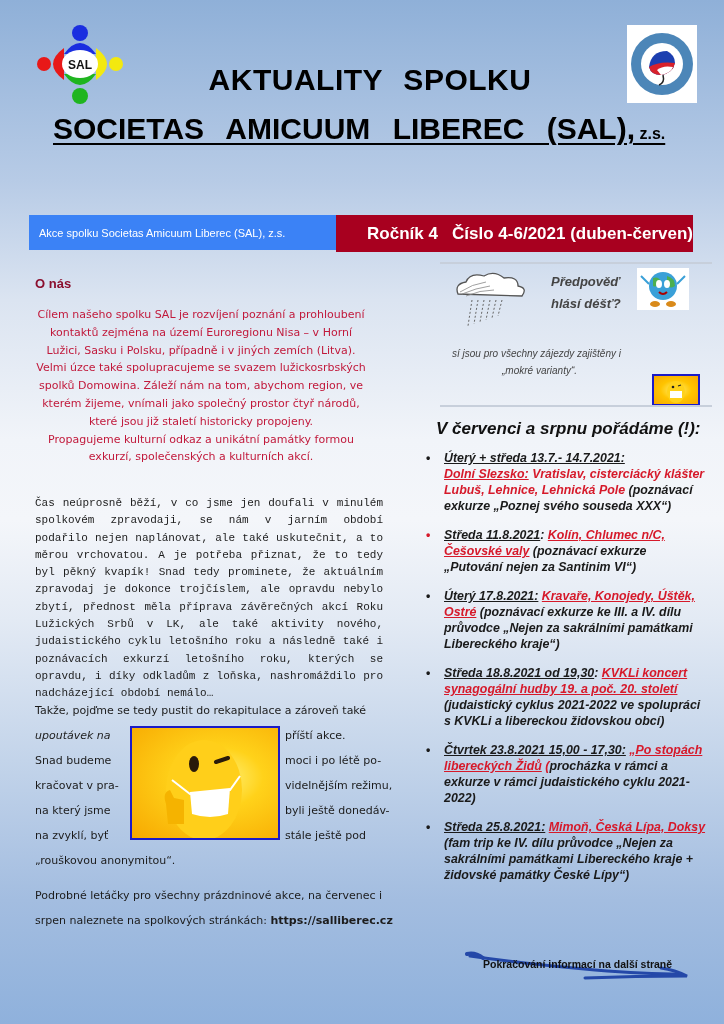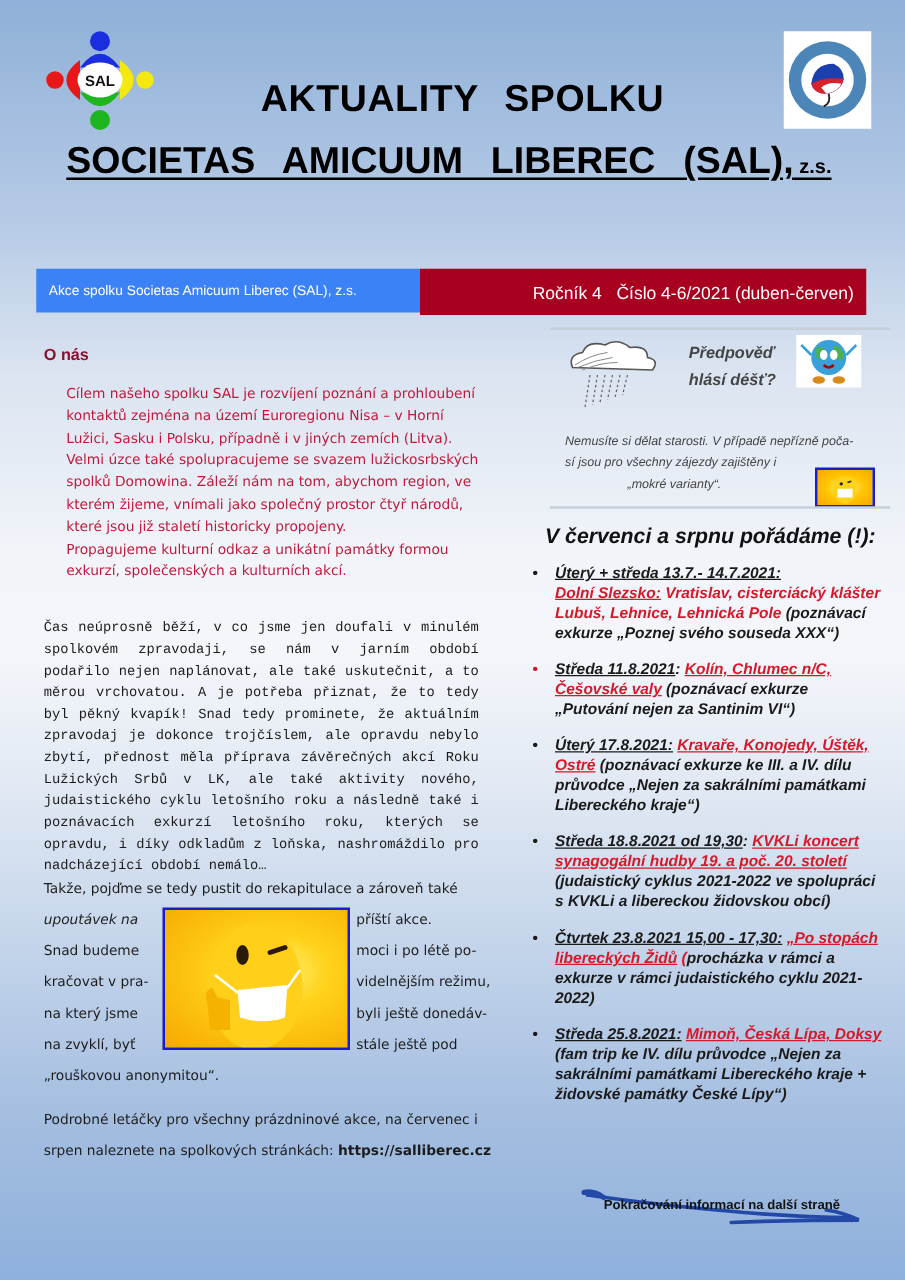--- a/index.html
+++ b/index.html
@@ -36,29 +36,29 @@
     }
     .title2 .zs { font-size: 16px; word-spacing: 0; }
 
     
     .banner-left {
       left: 29px; top: 215px; width: 307px; height: 35px; background: #3b82f6;
       color: #fff; font-size: 11px; display: flex; align-items: center; padding-left: 10px;
     }
     .banner-right {
       left: 336px; top: 215px; width: 357px; height: 37px; background: #a8001f;
-      color: #fff; font-size: 14px; font-weight: normal; display: flex; align-items: center;
-      justify-content: flex-end; padding-right: 10px; white-space: pre;
+      color: #fff; font-size: 17px; font-weight: bold; display: flex; align-items: center;
+      justify-content: flex-end; white-space: pre;
     }
 
     
     .onas-heading { left: 35px; top: 276px; font-size: 13px; font-weight: bold; color: #8b0f2e; }
     .onas-text {
-      left: 53px; top: 306px; width: 336px; font-family: "DejaVu Sans", sans-serif;
-      font-size: 11px; line-height: 17.8px; color: #c1193b;
+      left: 33px; top: 306px; width: 336px; font-family: "DejaVu Sans", sans-serif;
+      font-size: 11px; line-height: 17.8px; color: #c1193b; text-align: center;
     }
     .onas-text p { margin: 0; }
     .intro-text {
       left: 35px; top: 495px; width: 348px; font-family: Liberation Mono, monospace;
       font-size: 11px; line-height: 17.3px; color: #1c1c1c; text-align: justify;
     }
     .flow-text { font-family: "DejaVu Sans", sans-serif; font-size: 11px; color: #1c1c1c; white-space: nowrap; }
     .emoji-big {
       left: 130px; top: 726px; width: 150px; height: 114px; border: 2px solid #1b1bc7;
       background: radial-gradient(ellipse at 60% 45%, #fff27a 0%, #ffd21a 35%, #f7a800 100%);
@@ -193,21 +193,20 @@
     <path d="M16 10 Q22 8 24 14 Q20 20 16 18 Z M30 8 Q38 10 38 18 Q32 22 30 16 Z" fill="#4caf50"></path>
     <ellipse cx="22" cy="16" rx="3" ry="4" fill="#fff"></ellipse>
     <ellipse cx="30" cy="16" rx="3" ry="4" fill="#fff"></ellipse>
     <path d="M22 24 Q26 28 30 24" stroke="#a00" stroke-width="2" fill="none"></path>
     <ellipse cx="18" cy="36" rx="5" ry="3" fill="#d98a1a"></ellipse>
     <ellipse cx="34" cy="36" rx="5" ry="3" fill="#d98a1a"></ellipse>
     <path d="M12 16 L4 8 M40 16 L48 8" stroke="#3aa0d8" stroke-width="2"></path>
   </svg>
 </div>
 <div class="abs rain-box-text">
-  <div>Nemusíte si dělat starosti. V případě nepřízně poča-</div>
   <div>sí jsou pro všechny zájezdy  zajištěny i</div>
   <div style="padding-left:50px;">„mokré  varianty“.</div>
 </div>
 <div class="abs emoji-small">
   <svg width="44" height="28" viewBox="0 0 44 28">
     <ellipse cx="22" cy="16" rx="9" ry="11" fill="#ffd21a"></ellipse>
     <circle cx="19" cy="11" r="1.3" fill="#222"></circle>
     <line x1="24" y1="10" x2="27" y2="9" stroke="#222" stroke-width="1.2"></line>
     <rect x="16" y="15" width="12" height="7" fill="#fff"></rect>
   </svg>

